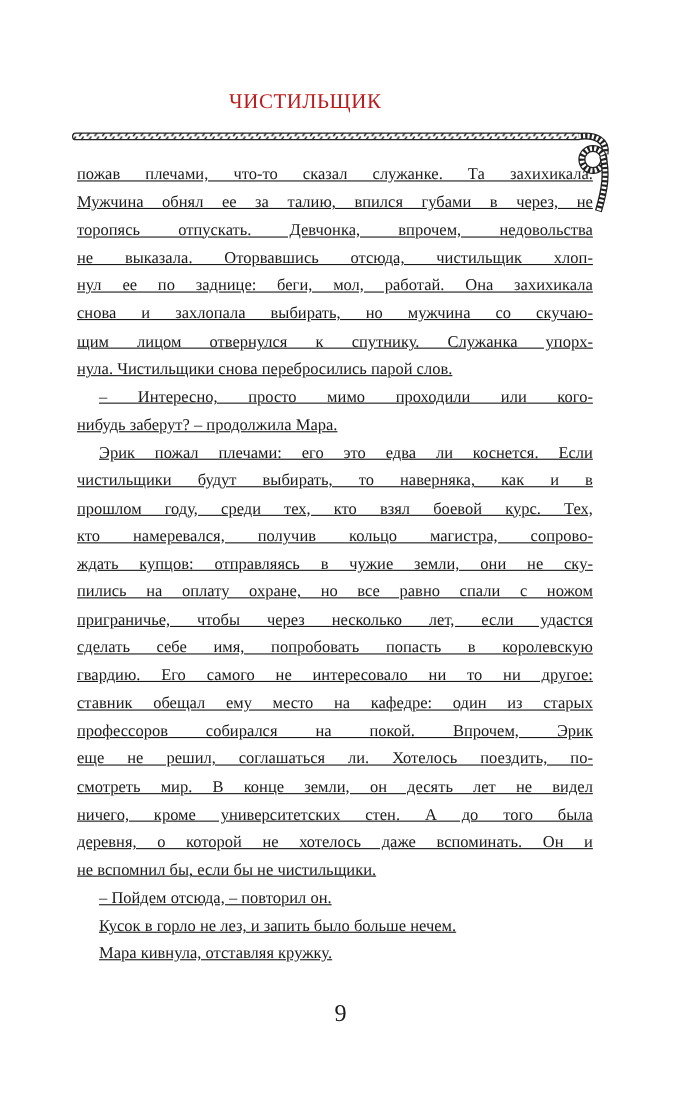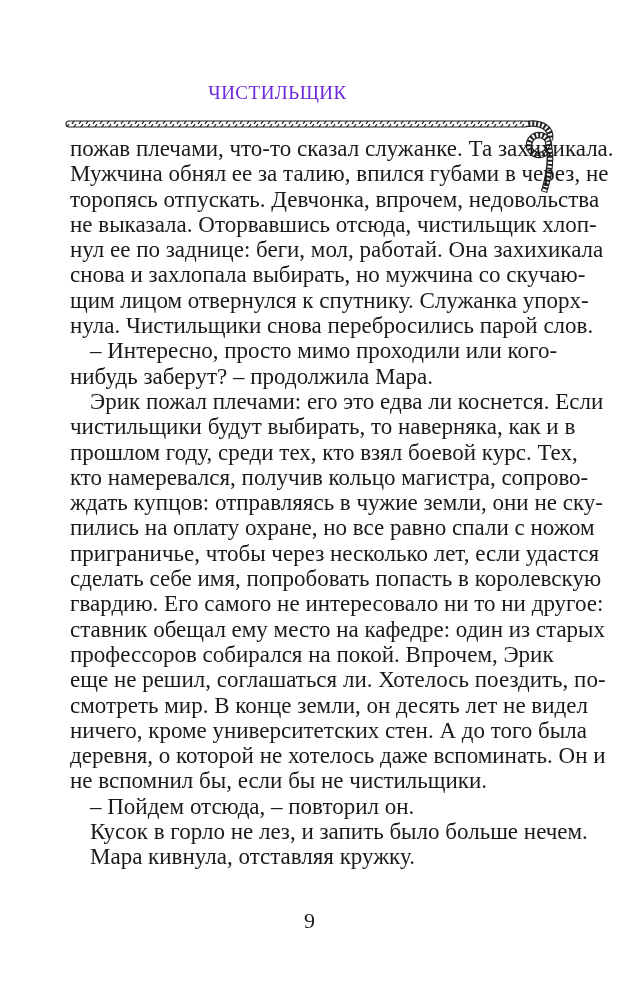--- a/index.html
+++ b/index.html
@@ -10,34 +10,35 @@
     overflow: hidden;
     font-family: "Liberation Serif", "DejaVu Serif", serif;
     color: #1a1a1a;
   }
   .running-head {
     position: absolute;
     top: 82px; left: 0; width: 555px;
     text-align: center;
     font-size: 19px;
     letter-spacing: 0.5px;
-    color: #6d28d9;
+    color: #b91c1c;
   }
   .rope {
     position: absolute;
     top: 112px; left: 64px;
     width: 500px; height: 90px;
   }
   .text-block {
     position: absolute;
-    top: 136px; left: 70px;
+    top: 147px; left: 70px;
     width: 469px;
-    font-size: 23px;
+    font-size: 15px;
     line-height: 25.3px;
     text-align: justify;
+    text-decoration: underline;
   }
   .line {
     display: block;
     white-space: nowrap;
     text-align-last: justify;
     text-align: justify;
     height: 25.3px;
   }
   .line.last { text-align-last: left; }
   .line.indent { padding-left: 20px; }

